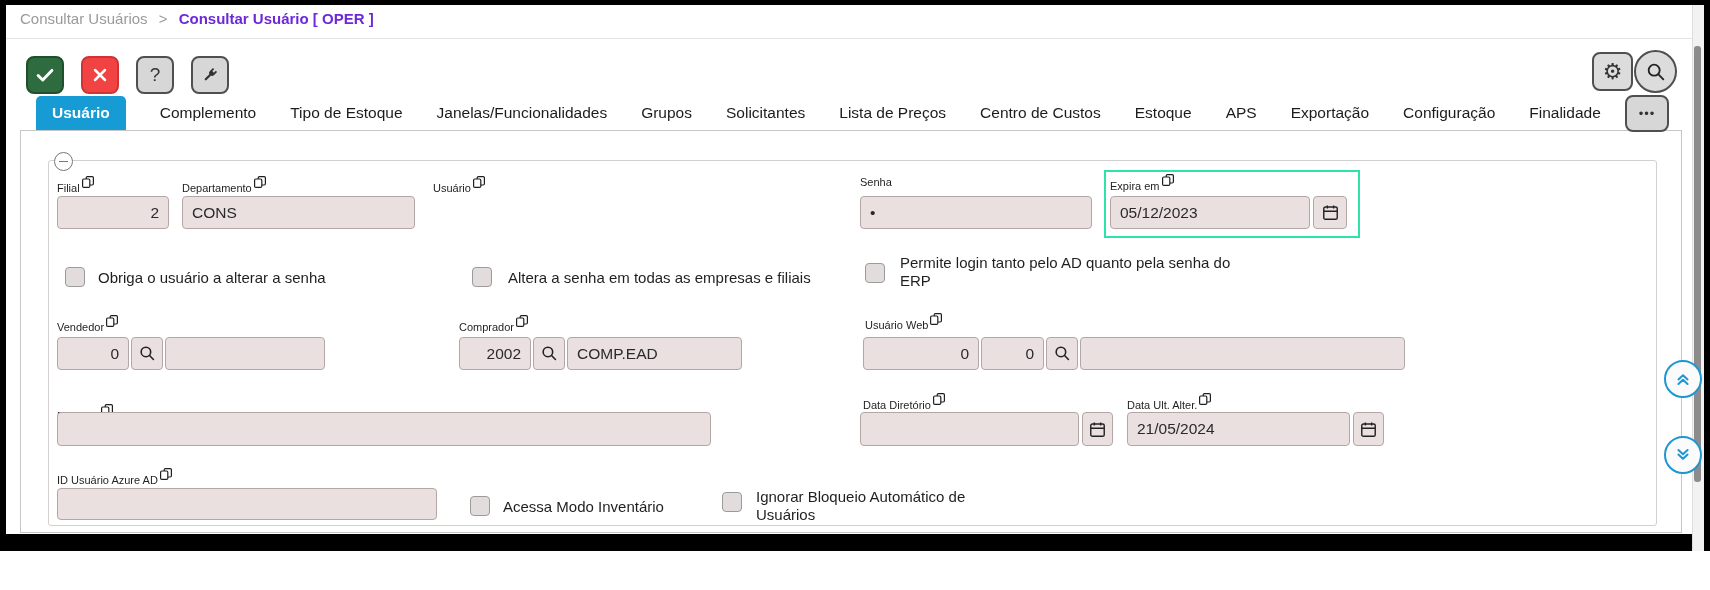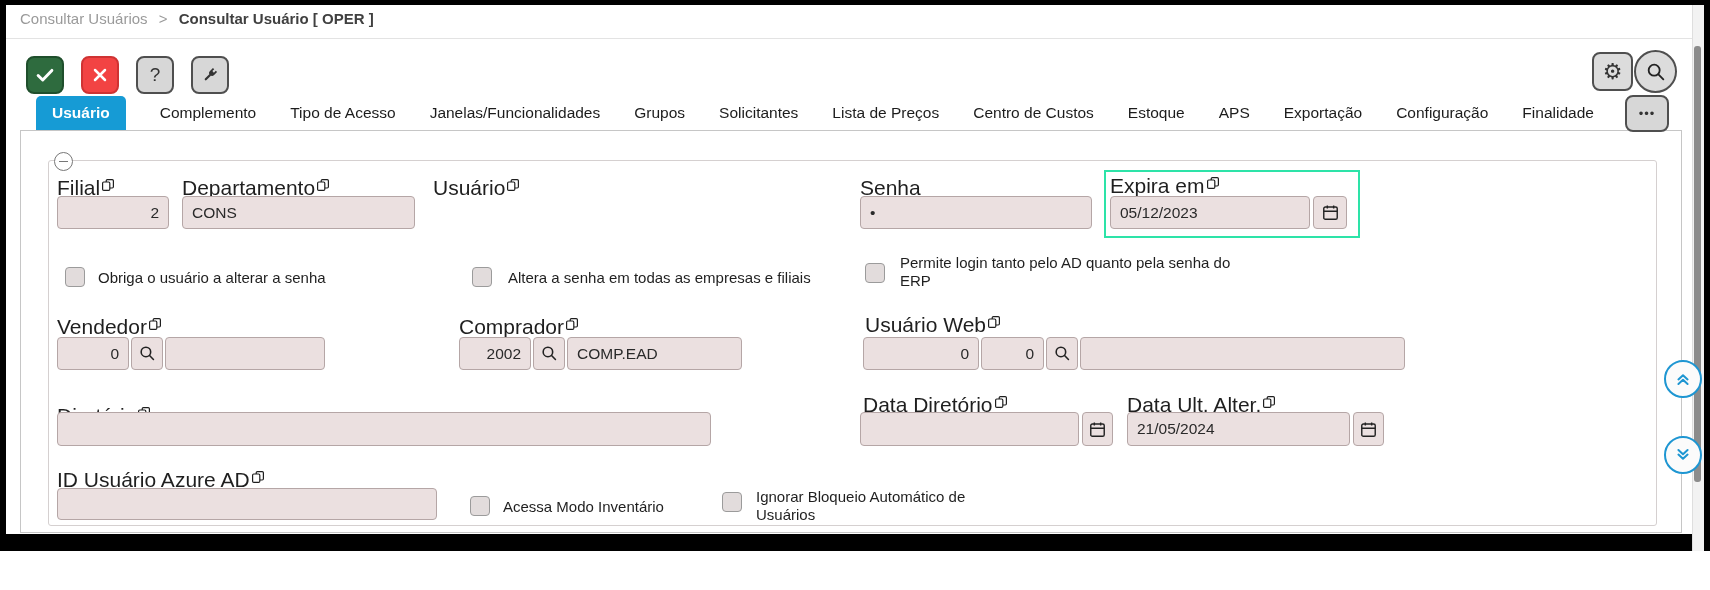--- a/index.html
+++ b/index.html
@@ -4,21 +4,21 @@
 <style>
   html,body{margin:0;padding:0;background:#fff;}
   .screen{position:relative;width:1710px;height:590px;background:#ffffff;overflow:hidden;
           font-family:"Liberation Sans",sans-serif;color:#1f1f1f;}
   
   .frame{position:absolute;background:#000;}
   
   .breadcrumb{position:absolute;left:20px;top:10px;font-size:15px;white-space:nowrap;}
   .bc-parent{color:#9a9a9a;}
   .bc-sep{color:#9a9a9a;margin:0 7px;}
-  .bc-current{color:#404040;font-weight:bold;}
+  .bc-current{color:#6d28d9;font-weight:bold;}
   .topline{position:absolute;left:6px;top:38px;width:1697px;height:0;border-top:1px solid #e3e3e3;}
   
   .tbtn{position:absolute;top:56px;width:38px;height:38px;border-radius:8px;display:flex;
         align-items:center;justify-content:center;cursor:pointer;padding:0;font-family:inherit;}
   .tbtn.green{background:#2e6b3e;border:2px solid #1f4f2c;}
   .tbtn.red{background:#f24343;border:2px solid #cf3333;}
   .tbtn.gray{background:#d7d7d7;border:2px solid #4f4f4f;color:#333;font-size:19px;}
   .sqbtn{position:absolute;background:#dcdcdc;border:2px solid #4f4f4f;border-radius:8px;
          display:flex;align-items:center;justify-content:center;cursor:pointer;padding:0;font-family:inherit;}
   .circbtn{position:absolute;background:#dcdcdc;border:2px solid #4f4f4f;border-radius:50%;
@@ -36,21 +36,21 @@
   
   .panel{position:absolute;left:20px;top:130px;width:1660px;height:401px;background:#fff;
          border:1px solid #c6c6c6;}
   .groupbox{position:absolute;left:48px;top:160px;width:1607px;height:364px;
          border:1px solid #d5d0d0;border-radius:3px;}
   .collapse{position:absolute;left:54px;top:152px;width:17px;height:17px;border:1px solid #777;
          border-radius:50%;background:#fff;display:flex;align-items:center;justify-content:center;
          cursor:pointer;z-index:2;}
   .collapse .minus{width:9px;height:0;border-top:1.5px solid #777;}
   
-  .lbl{position:absolute;font-size:21px;color:#1f1f1f;white-space:nowrap;z-index:2;}
+  .lbl{position:absolute;font-size:11px;color:#1f1f1f;white-space:nowrap;z-index:2;}
   .ci{margin-left:2px;vertical-align:4px;}
   .inp{position:absolute;height:33px;background:#ebe0e0;border:1px solid #b5a6a6;border-radius:4px;
        font-family:"Liberation Sans",sans-serif;font-size:15.5px;color:#2a2a2a;padding:0 9px;
        box-sizing:border-box;z-index:2;}
   .inp.num{text-align:right;}
   .minibtn{position:absolute;width:32px;height:33px;background:#ebe0e0;border:1px solid #b5a6a6;
        border-radius:4px;display:flex;align-items:center;justify-content:center;cursor:pointer;
        box-sizing:border-box;z-index:2;padding:0;}
   .cb{position:absolute;width:20px;height:20px;background:#e2dcdc;border:1px solid #9b9b9b;
        border-radius:4px;cursor:pointer;box-sizing:border-box;z-index:2;}
@@ -107,21 +107,21 @@
   <button class="circbtn" style="left:1634px;top:50px;width:43px;height:43px;">
     <svg width="22" height="22" viewBox="0 0 24 24">
       <circle cx="10" cy="10" r="6" stroke="#222" stroke-width="2" fill="none"></circle>
       <path d="M14.6 14.6 L20 20" stroke="#222" stroke-width="2" stroke-linecap="round"></path>
     </svg>
   </button>
 
   <div class="tabs">
     <div class="tab active">Usuário</div>
     <div class="tab">Complemento</div>
-    <div class="tab">Tipo de Acesso</div>
+    <div class="tab">Tipo de Estoque</div>
     <div class="tab">Janelas/Funcionalidades</div>
     <div class="tab">Grupos</div>
     <div class="tab">Solicitantes</div>
     <div class="tab">Lista de Preços</div>
     <div class="tab">Centro de Custos</div>
     <div class="tab">Estoque</div>
     <div class="tab">APS</div>
     <div class="tab">Exportação</div>
     <div class="tab">Configuração</div>
     <div class="tab">Finalidade</div>

